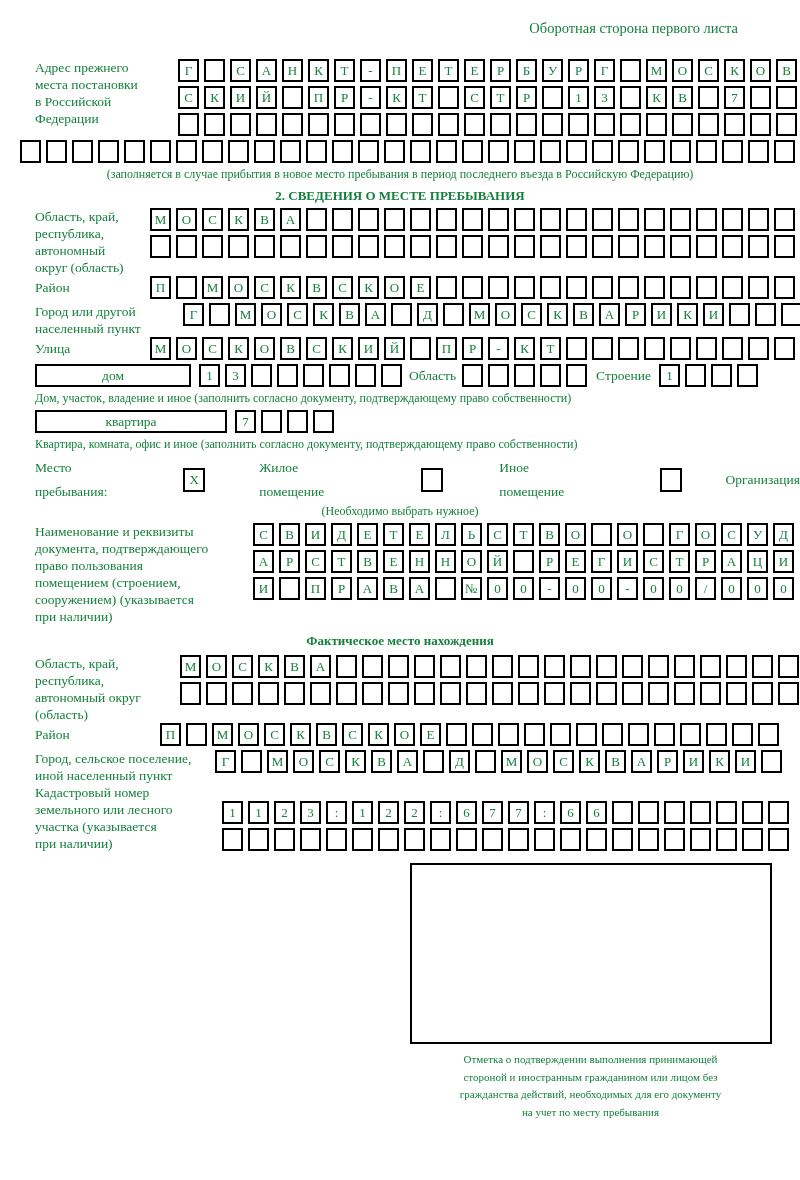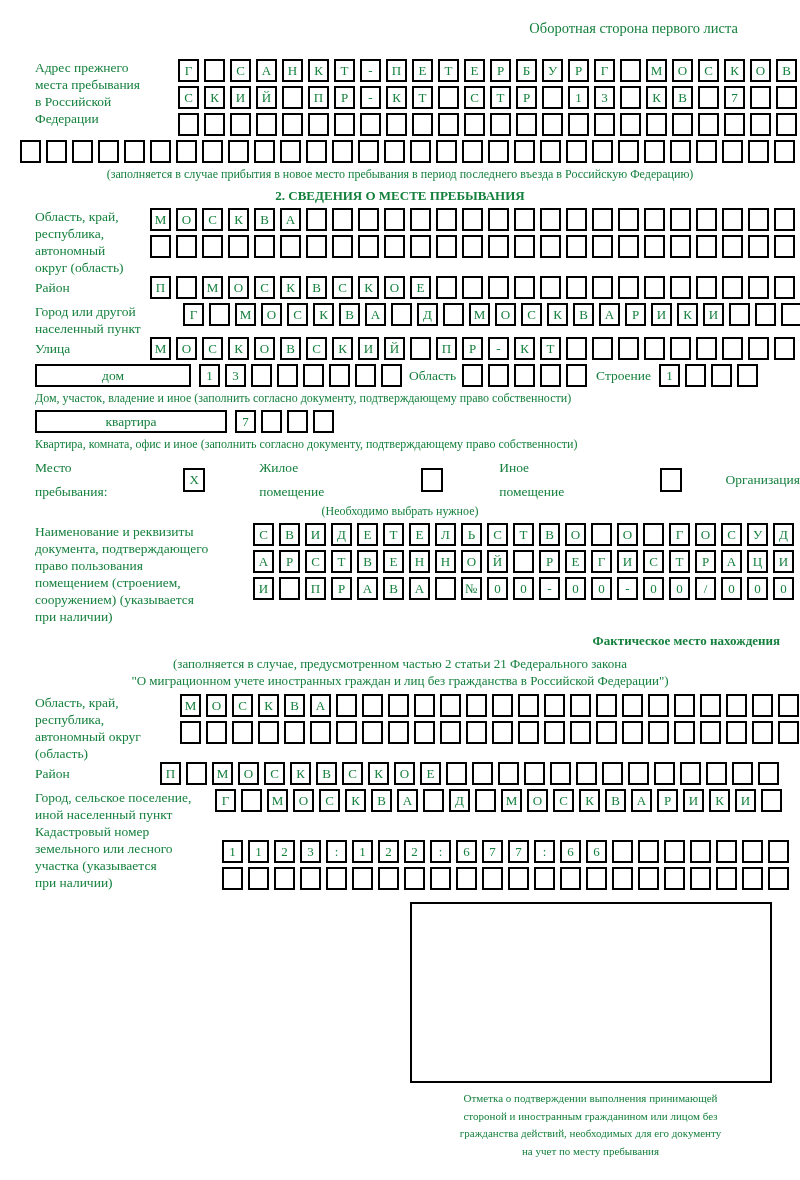--- a/index.html
+++ b/index.html
@@ -32,21 +32,21 @@
 </head>
 <body>
 
 <div class="page">
 
   <div class="header-note">Оборотная сторона первого листа</div>
 
   <div class="frow" style="margin-top:22px;">
     <div class="flabel" style="width:158px;">
         <div>Адрес прежнего</div>
-        <div>места пребывания</div>
+        <div>места постановки</div>
         <div>в Российской</div>
         <div>Федерации</div>
       </div>
     <div class="cellcol">
       <div class="cells">
           <span class="cell">Г</span>
           <span class="cell"></span>
           <span class="cell">С</span>
           <span class="cell">А</span>
           <span class="cell">Н</span>
@@ -447,25 +447,21 @@
           <span class="cell">0</span>
           <span class="cell">0</span>
           <span class="cell">/</span>
           <span class="cell">0</span>
           <span class="cell">0</span>
           <span class="cell">0</span>
         </div>
     </div>
   </div>
 
-  <div class="heading mt8" style="margin-bottom:6px;text-align:right;">Фактическое место нахождения</div>
-  <div class="notes" style="margin-bottom:5px;">
-      <div>(заполняется в случае, предусмотренном частью 2 статьи 21 Федерального закона</div>
-      <div>"О миграционном учете иностранных граждан и лиц без гражданства в Российской Федерации")</div>
-    </div>
+  <div class="heading mt8" style="margin-bottom:6px;">Фактическое место нахождения</div>
 
   <div class="frow">
     <div class="flabel" style="width:160px;">
         <div>Область, край,</div>
         <div>республика,</div>
         <div>автономный округ</div>
         <div>(область)</div>
       </div>
     <div class="cellcol">
       <div class="cells">

